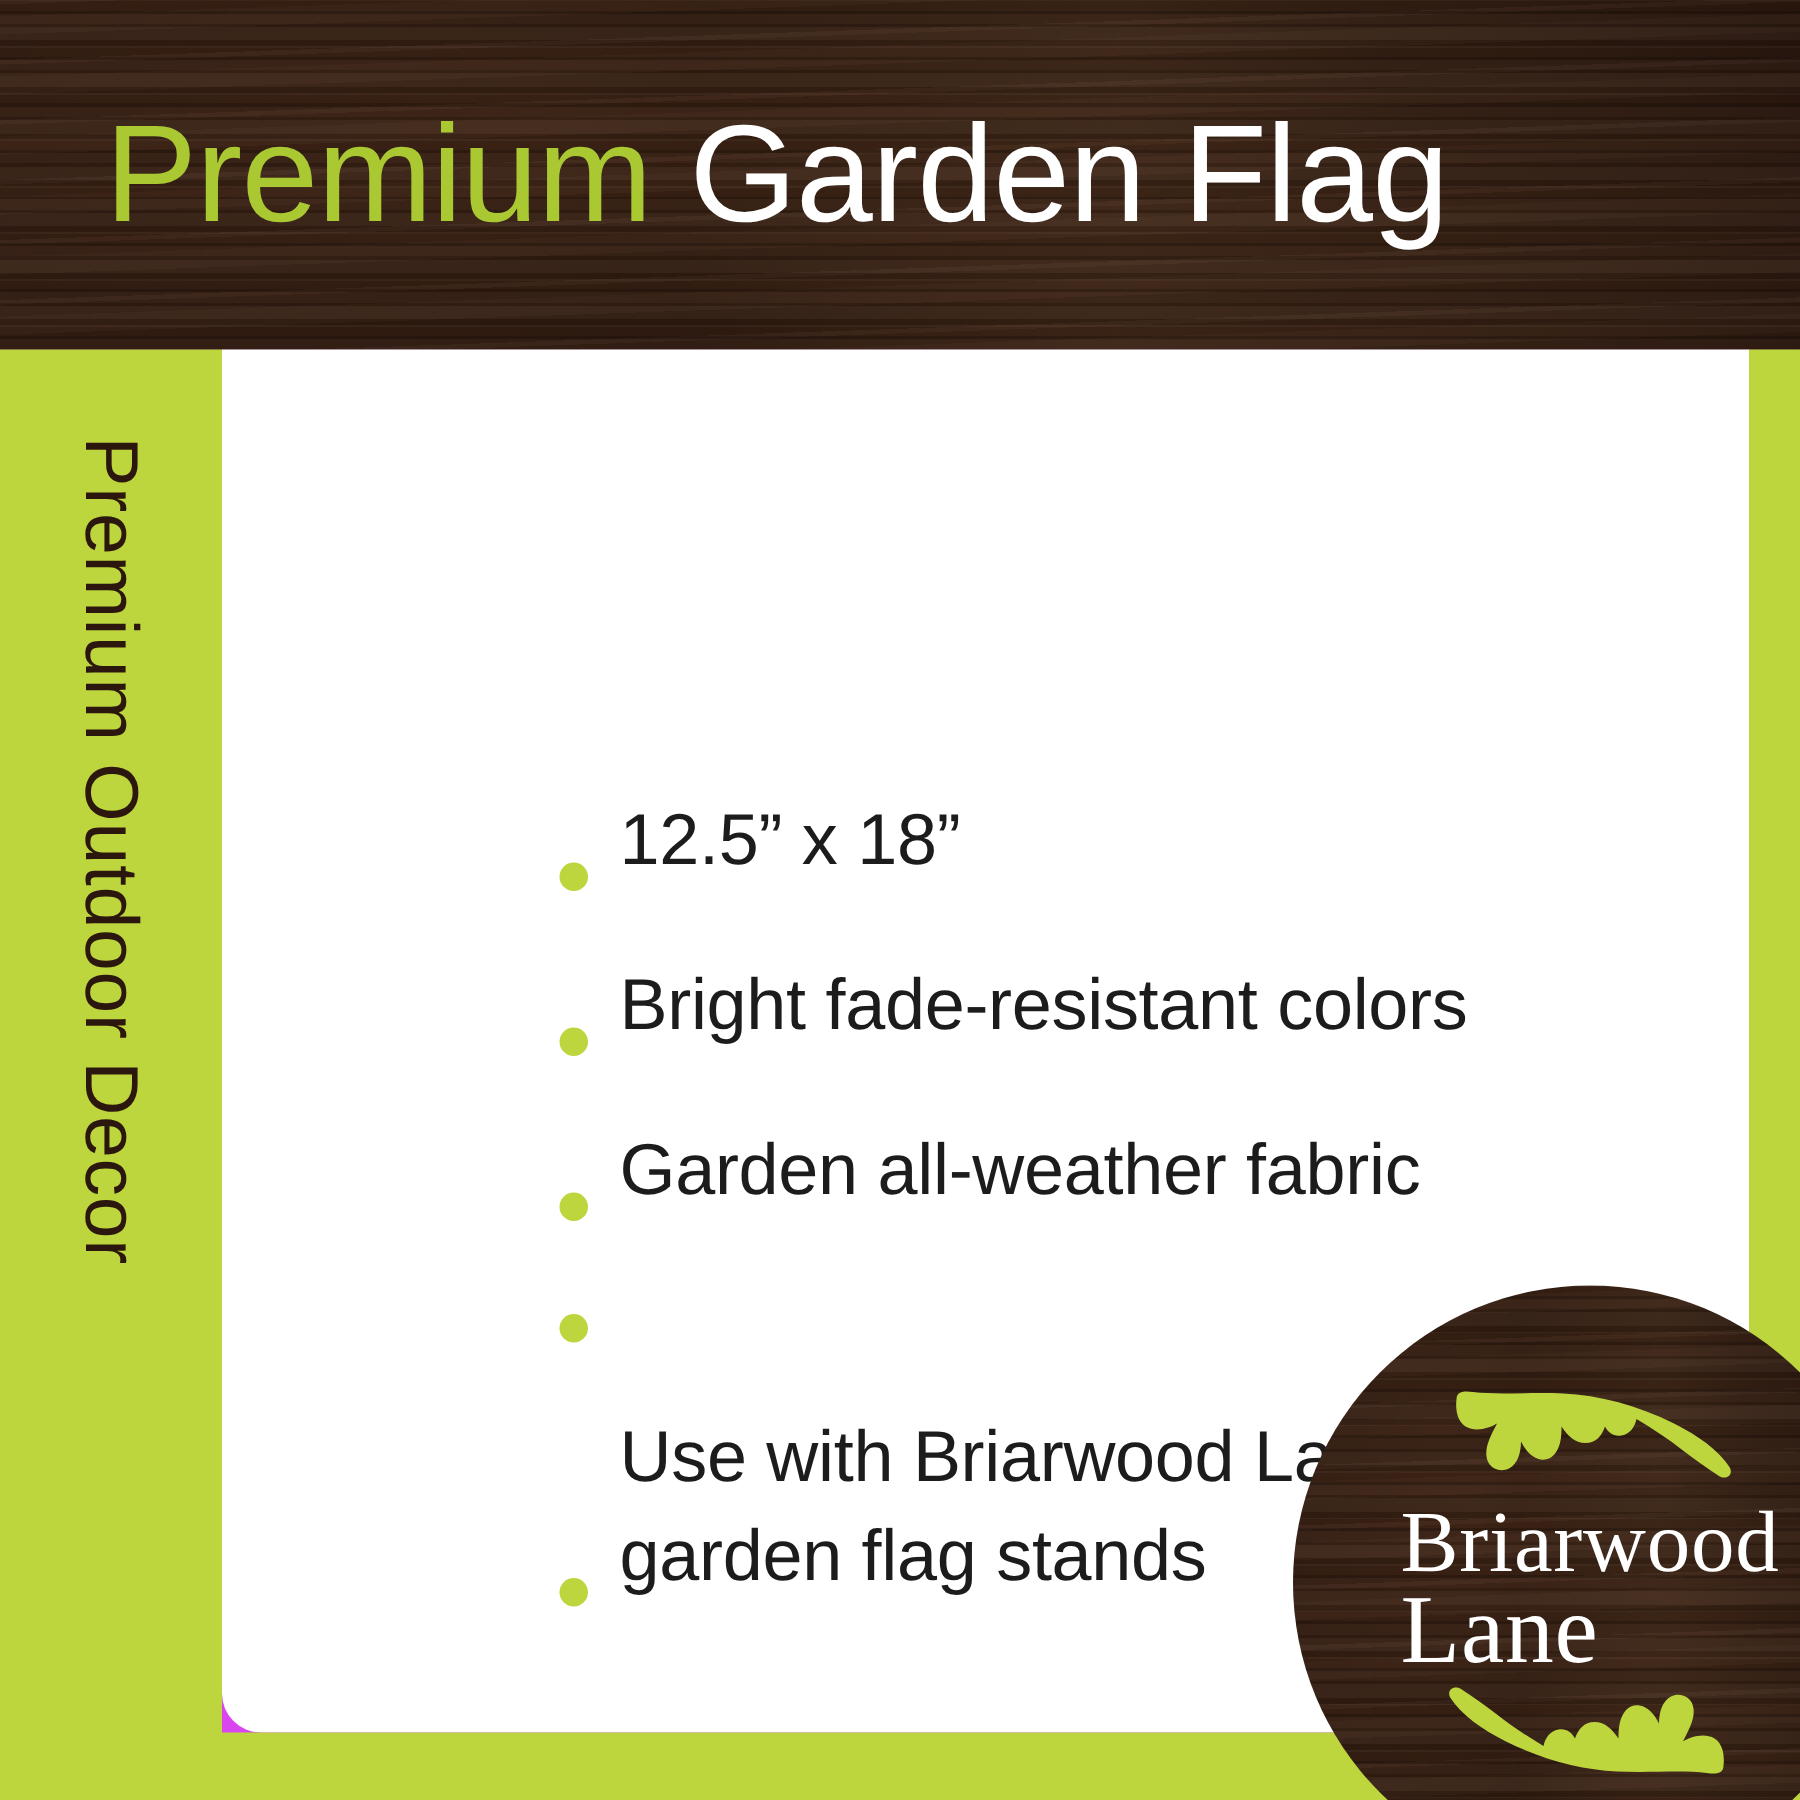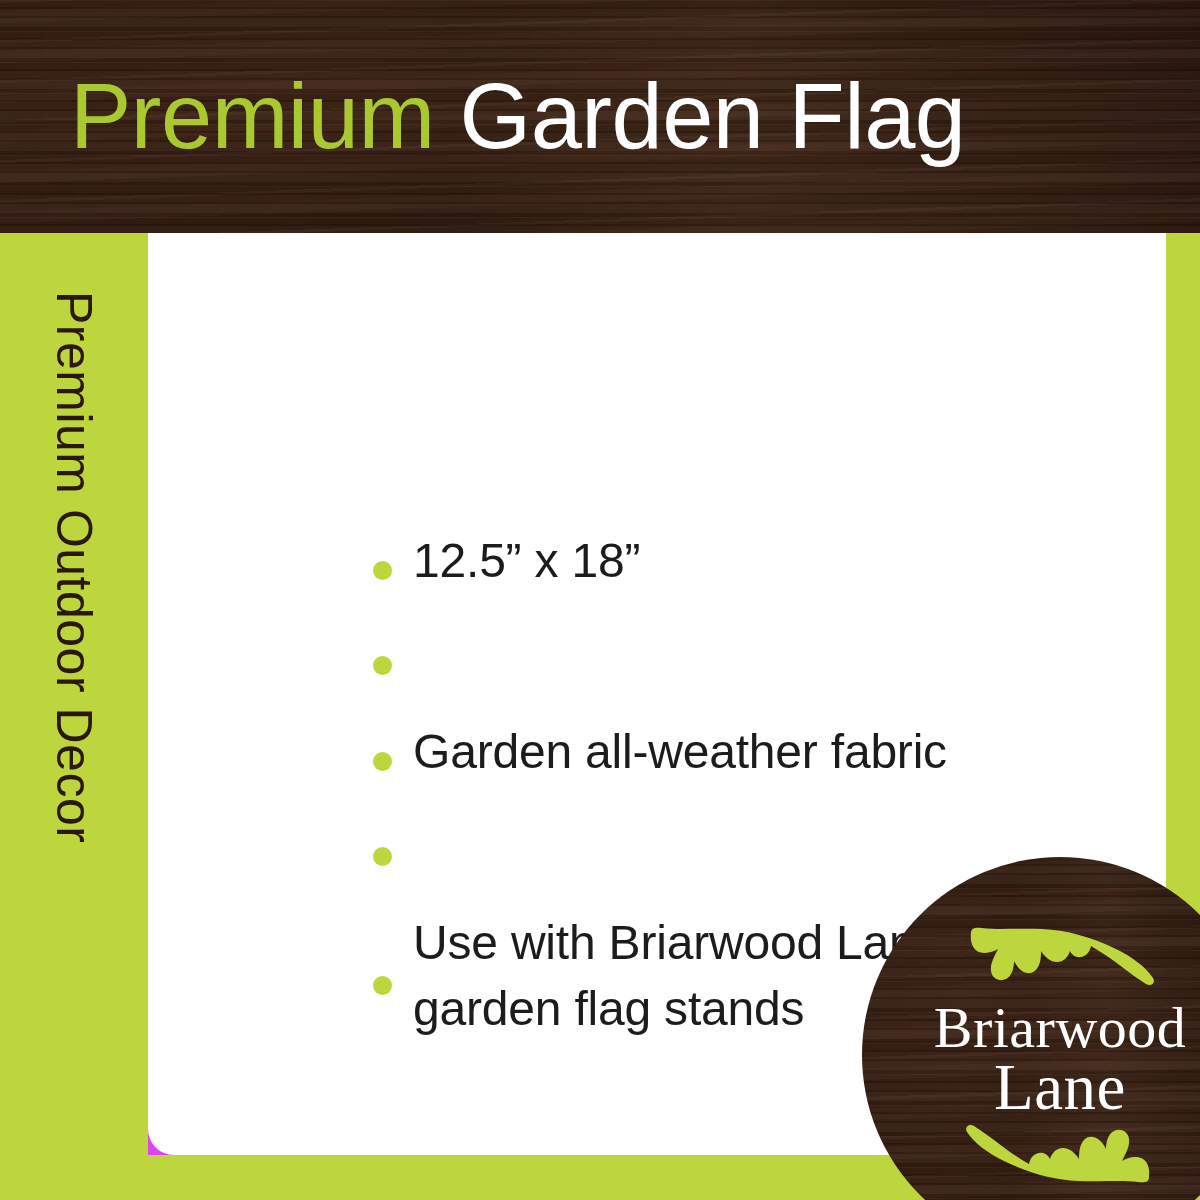--- a/index.html
+++ b/index.html
@@ -146,21 +146,21 @@
   
   #features {
     position: absolute;
     left: 225px;
     top: 295px;
     width: 760px;
   }
   .feature {
     position: relative;
     display: flex;
-    align-items: center;
+    align-items: flex-end;
     margin-bottom: 44px;
   }
   .feature:last-child { margin-bottom: 0; }
   .bullet-dot {
     flex: 0 0 auto;
     width: 19px;
     height: 19px;
     border-radius: 50%;
     background: #bed63e;
     margin-top: 18px;
@@ -191,21 +191,20 @@
     width: 396px;
     height: 396px;
     display: flex;
     flex-direction: column;
     align-items: center;
     justify-content: center;
   }
   .leaf-wrap { width: 200px; height: 66px; display:block; }
   #leaf-bottom { transform: scale(-1, -1); }
   #logo-wordmark {
-    text-align: center;
     color: #ffffff;
     font-family: "Liberation Serif", serif;
     margin: 4px 0 2px 0;
   }
   #logo-line1 {
     display: block;
     font-size: 58px;
     line-height: 62px;
     letter-spacing: 0.5px;
   }
@@ -233,20 +232,21 @@
 
     <div id="features">
 
       <div class="feature">
         <span class="bullet-dot"></span>
         <span class="feature-text">12.5” x 18”</span>
       </div>
 
       <div class="feature">
         <span class="bullet-dot"></span>
+        <span class="feature-text">Bright fade-resistant colors</span>
       </div>
 
       <div class="feature">
         <span class="bullet-dot"></span>
         <span class="feature-text">Garden all-weather fabric</span>
       </div>
 
       <div class="feature">
         <span class="bullet-dot"></span>
       </div>

